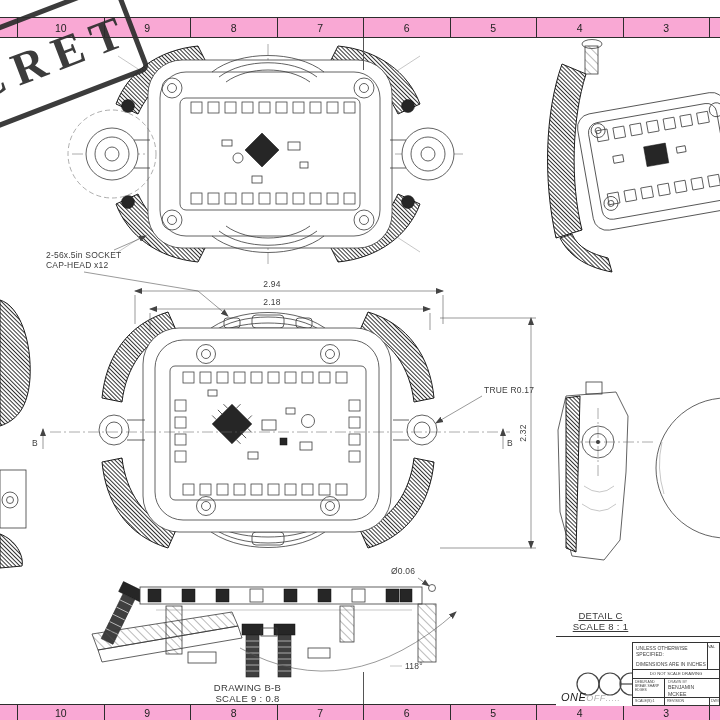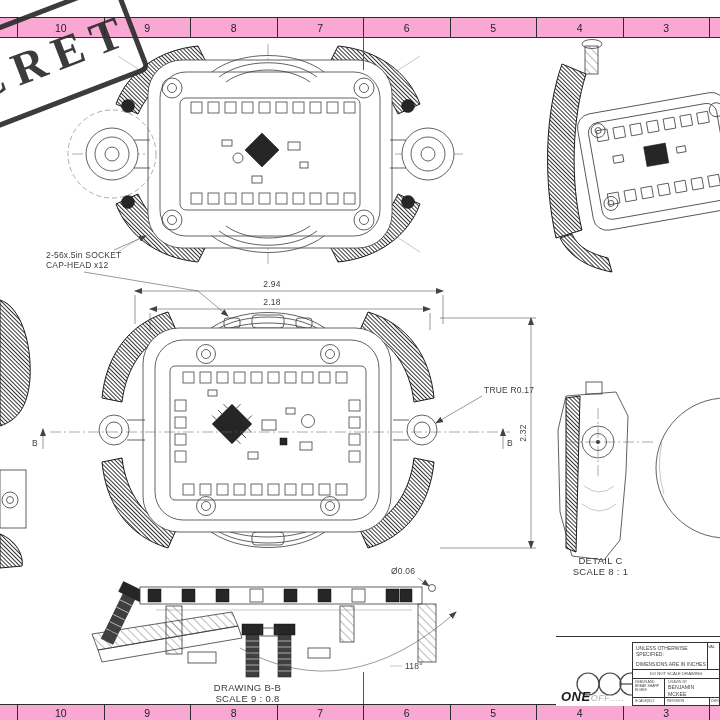--- a/index.html
+++ b/index.html
@@ -37,28 +37,28 @@
   .stamp{position:absolute;left:-120px;top:24px;width:252px;height:86px;border:5px solid #2e2e2e;
          border-radius:8px;transform:rotate(-21deg);display:flex;align-items:center;justify-content:center;
          z-index:6;opacity:.93;background:transparent;}
   .stamp span{font-family:"Liberation Serif",serif;font-weight:700;font-size:46px;letter-spacing:10px;
               color:#2e2e2e;padding-left:10px;white-space:nowrap;}
 
   
   .caption{position:absolute;text-align:center;font-size:9.5px;line-height:11px;color:#383838;
            letter-spacing:.3px;z-index:1;}
   .section-caption{left:185px;top:682px;width:125px;}
-  .detail-caption{left:548px;top:555px;width:105px;}
+  .detail-caption{left:548px;top:610px;width:105px;text-decoration:underline;}
 
   
   .tb{position:absolute;left:556px;top:636px;width:164px;height:69px;border-top:1px solid #333;
       background:#fff;z-index:3;color:#444;}
   .tb .logo-cell{position:absolute;left:0;top:0;width:76px;height:69px;}
   .tb .wordmark{position:absolute;left:5px;bottom:1px;white-space:nowrap;font-style:italic;}
-  .tb .w-bold{font-weight:700;font-size:13px;color:#1a1a1a;letter-spacing:.5px;}
+  .tb .w-bold{font-weight:400;font-size:11px;color:#1a1a1a;letter-spacing:.5px;}
   .tb .w-light{font-weight:400;font-size:9px;color:#b0b0b0;letter-spacing:.5px;margin-top:16px;}
   .tb .w-dots{font-size:7px;color:#888;letter-spacing:1px;}
   .tb .main{position:absolute;left:76px;top:5px;right:0;bottom:0;border:1px solid #333;box-sizing:border-box;
             display:flex;flex-direction:column;font-size:5px;overflow:hidden;}
   .tb .r1{height:29px;display:flex;}
   .tb .r1 .cA{flex:1;padding:2px 0 0 3px;line-height:6px;}
   .tb .r1 .cB{width:11px;border-left:1px solid #333;font-size:4px;overflow:hidden;padding-top:1px;}
   .tb .units{margin-top:4px;}
   .tb .r2{height:8px;border-top:1px solid #333;text-align:center;font-size:4.2px;line-height:8px;}
   .tb .r3{flex:1;border-top:1px solid #333;display:flex;}

